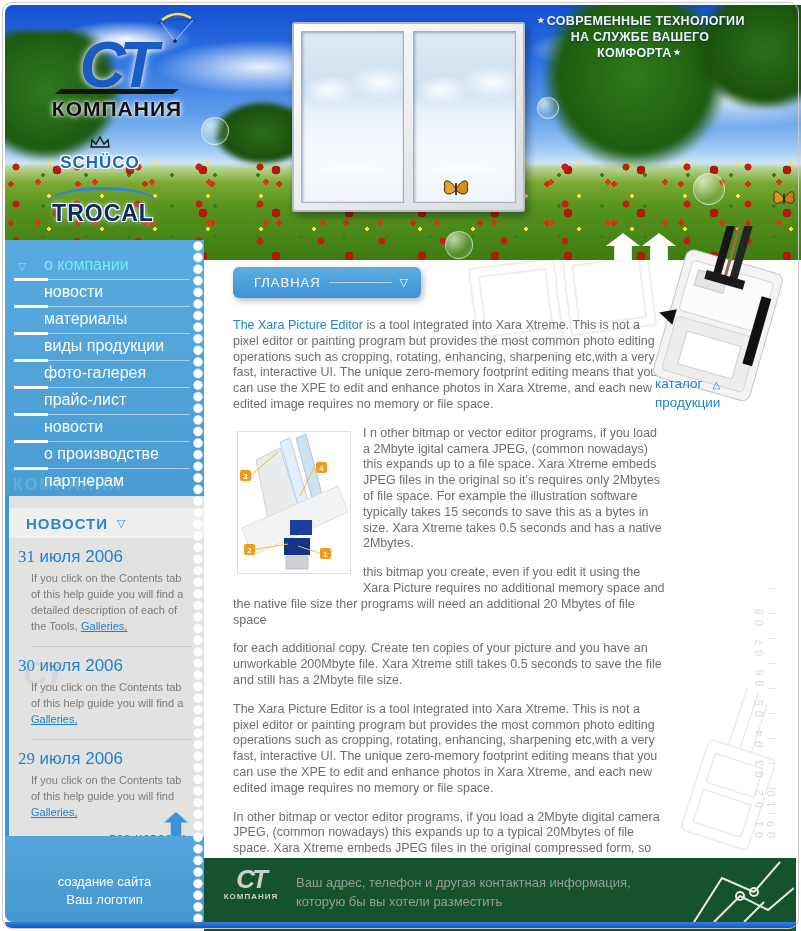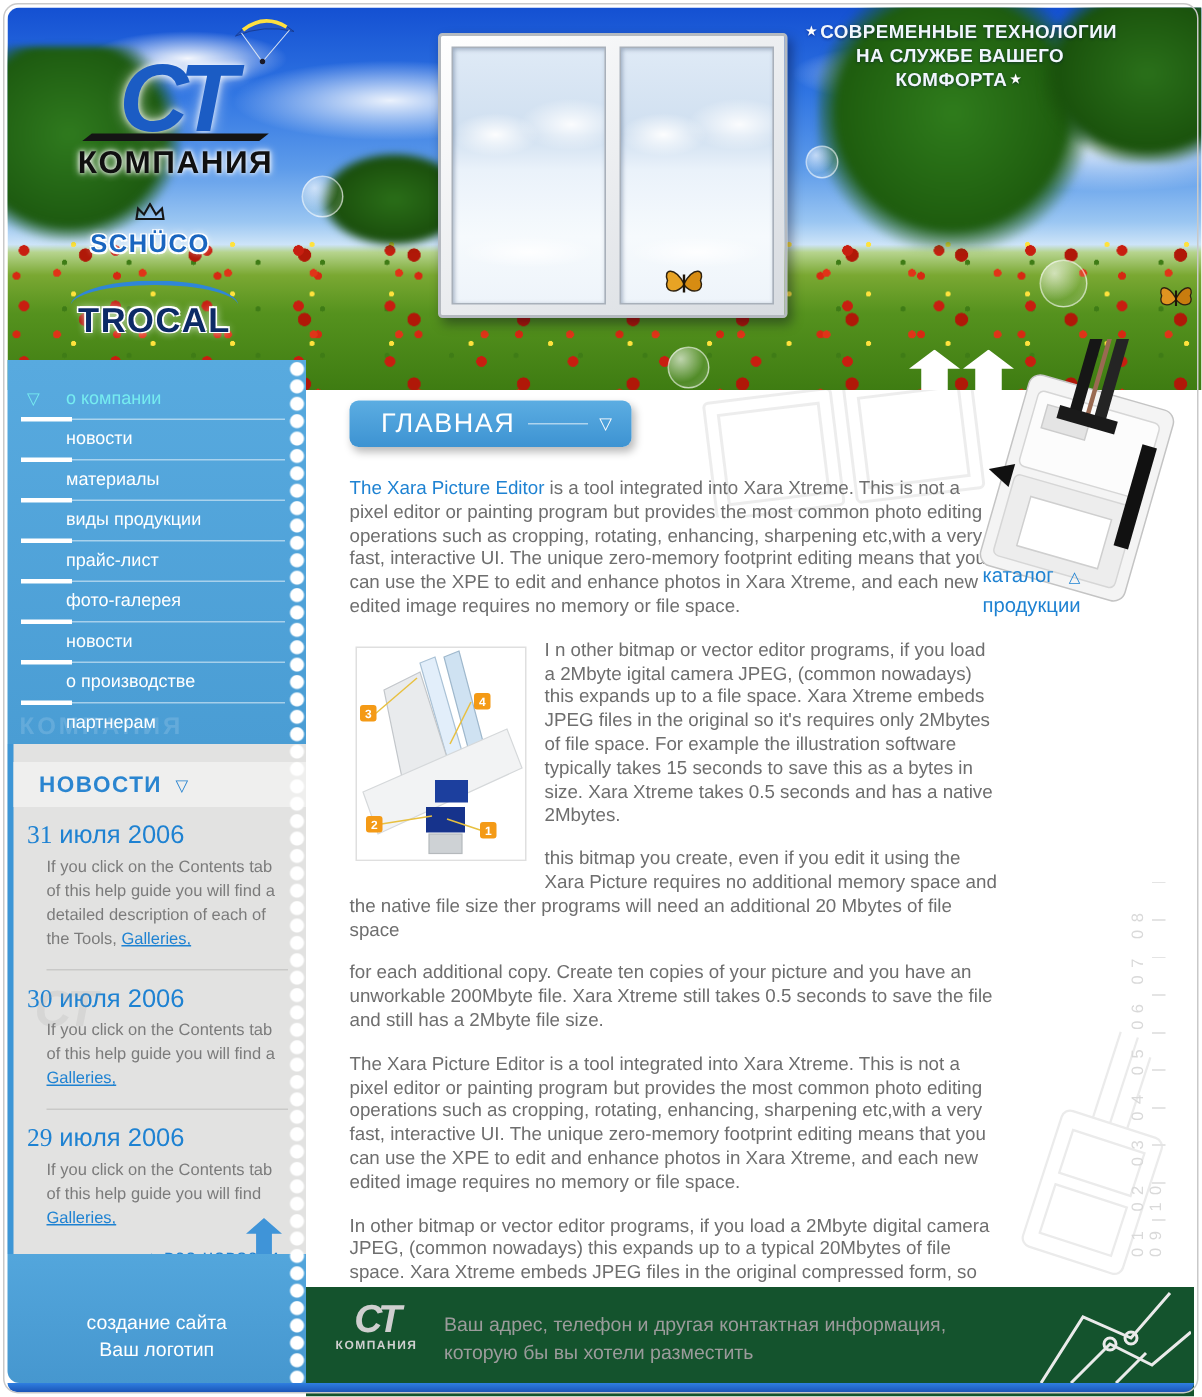--- a/index.html
+++ b/index.html
@@ -76,21 +76,21 @@
 
   
   .nav-block{position:absolute;left:5px;top:240px;width:199px;height:256px;z-index:2;
     background:linear-gradient(180deg,#58aadf 0%,#4a9dd4 100%);padding-top:13px;box-sizing:border-box;}
   .nav-item{position:relative;margin:0 14px 0 9px;height:26px;line-height:24px;cursor:pointer;
     border-bottom:1px solid rgba(255,255,255,.5);}
   .nav-item:last-child{border-bottom:none;}
   .nav-item::after{content:"";position:absolute;left:0;bottom:-2px;width:34px;height:3px;background:#fff;}
   .nav-item:last-child::after{display:none;}
   .nav-tri{visibility:hidden;display:inline-block;width:26px;padding-left:4px;color:#76ecf0;font-size:11px;}
-  .nav-label{color:#ffffff;font-size:12px;}
+  .nav-label{color:#ffffff;font-size:16px;}
   .nav-item.active .nav-tri{visibility:visible;}
   .nav-item.active .nav-label{color:#76ecf0;}
 
   .news-block{position:absolute;left:5px;top:496px;width:199px;height:340px;z-index:2;
     background:#e2e2e1;border-left:4px solid #3d96d6;box-sizing:border-box;}
   .news-header{margin-top:12px;height:30px;background:#efefee;display:flex;align-items:center;
     padding-left:17px;color:#2a85d0;font-size:15px;font-weight:bold;letter-spacing:1px;}
   .news-tri{font-size:11px;margin-left:9px;font-weight:normal;}
   .news-item{padding:9px 12px 0 9px;}
   .news-item:not(:last-child) .news-text{border-bottom:1px solid #c9c9c8;padding-bottom:12px;}
@@ -111,21 +111,21 @@
   .perforation{position:absolute;left:191px;top:240px;width:14px;height:682px;z-index:3;
     background-image:radial-gradient(circle at 7px 6px,#ffffff 4.3px,rgba(255,255,255,0) 5px);
     background-size:14px 11.6px;}
 
   
   .wm-top{position:absolute;left:455px;top:250px;z-index:0;opacity:.9;}
   .page-tab{position:absolute;left:233px;top:267px;width:188px;height:31px;z-index:4;
     background:linear-gradient(180deg,#5cadе2,#3d93d2);background:linear-gradient(180deg,#5cade2,#3d93d2);
     border-radius:6px;box-shadow:2px 3px 6px rgba(0,0,0,.28);
     display:flex;align-items:center;padding:0 13px 0 21px;box-sizing:border-box;cursor:pointer;}
-  .tab-label{color:#fff;font-size:18px;letter-spacing:1px;}
+  .tab-label{color:#fff;font-size:13px;letter-spacing:1px;}
   .tab-line{flex:1;height:1px;background:rgba(255,255,255,.55);margin:0 8px;}
   .tab-tri{color:#fff;font-size:11px;}
   .profile-img{position:absolute;left:645px;top:226px;z-index:4;}
   .catalog-link{position:absolute;left:655px;top:375px;z-index:5;color:#1e82d2;font-size:13.5px;line-height:18px;cursor:pointer;}
   .cl-row .tri-up{margin-left:10px;font-size:10px;}
 
   .content{position:absolute;left:233px;top:318px;width:432px;z-index:2;
     font-size:12.5px;line-height:15.8px;color:#6e6e6e;}
   .content p{margin:0 0 13px;}
   .text-link{color:#1e82d2;cursor:pointer;text-decoration:none;}
@@ -247,25 +247,25 @@
 
       <div class="nav-item">
         <span class="nav-tri">▽</span><span class="nav-label">материалы</span>
       </div>
 
       <div class="nav-item">
         <span class="nav-tri">▽</span><span class="nav-label">виды продукции</span>
       </div>
 
       <div class="nav-item">
+        <span class="nav-tri">▽</span><span class="nav-label">фото-галерея</span>
+      </div>
+
+      <div class="nav-item">
         <span class="nav-tri">▽</span><span class="nav-label">прайс-лист</span>
-      </div>
-
-      <div class="nav-item">
-        <span class="nav-tri">▽</span><span class="nav-label">фото-галерея</span>
       </div>
 
       <div class="nav-item">
         <span class="nav-tri">▽</span><span class="nav-label">новости</span>
       </div>
 
       <div class="nav-item">
         <span class="nav-tri">▽</span><span class="nav-label">о производстве</span>
       </div>
 

